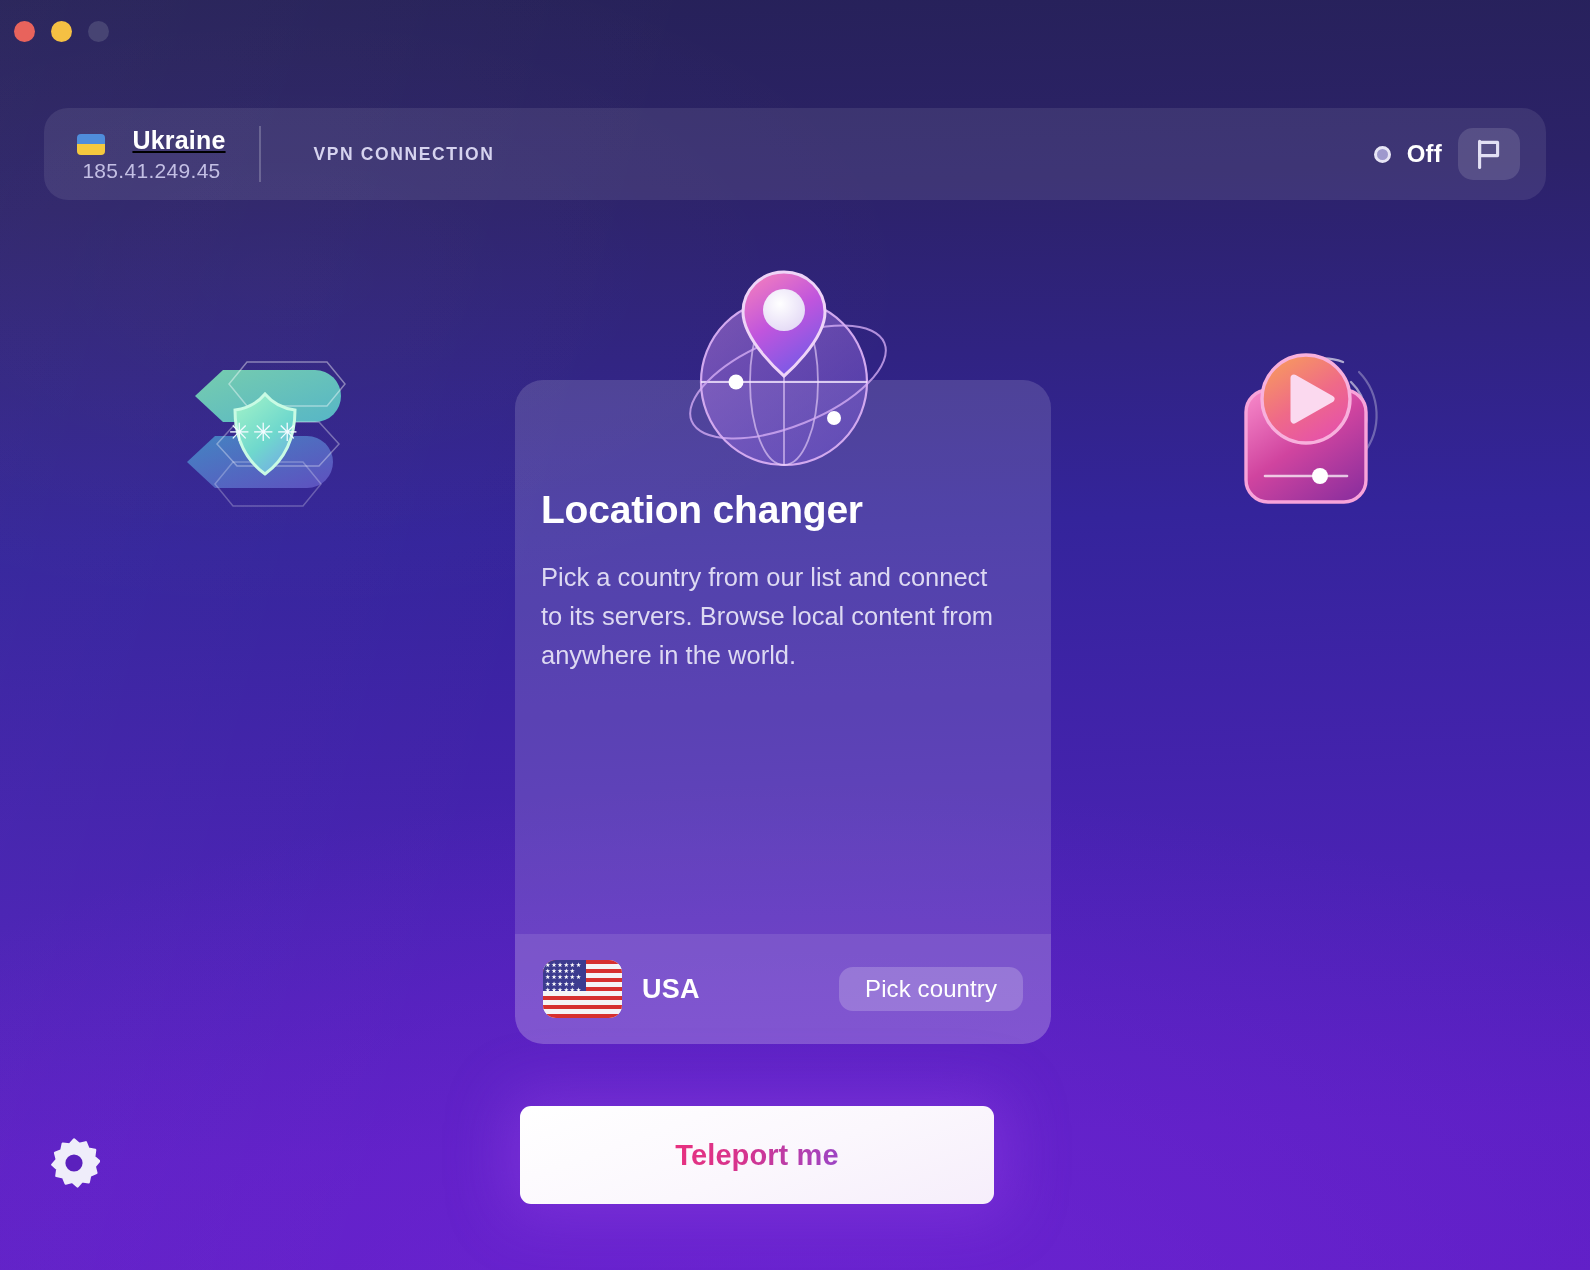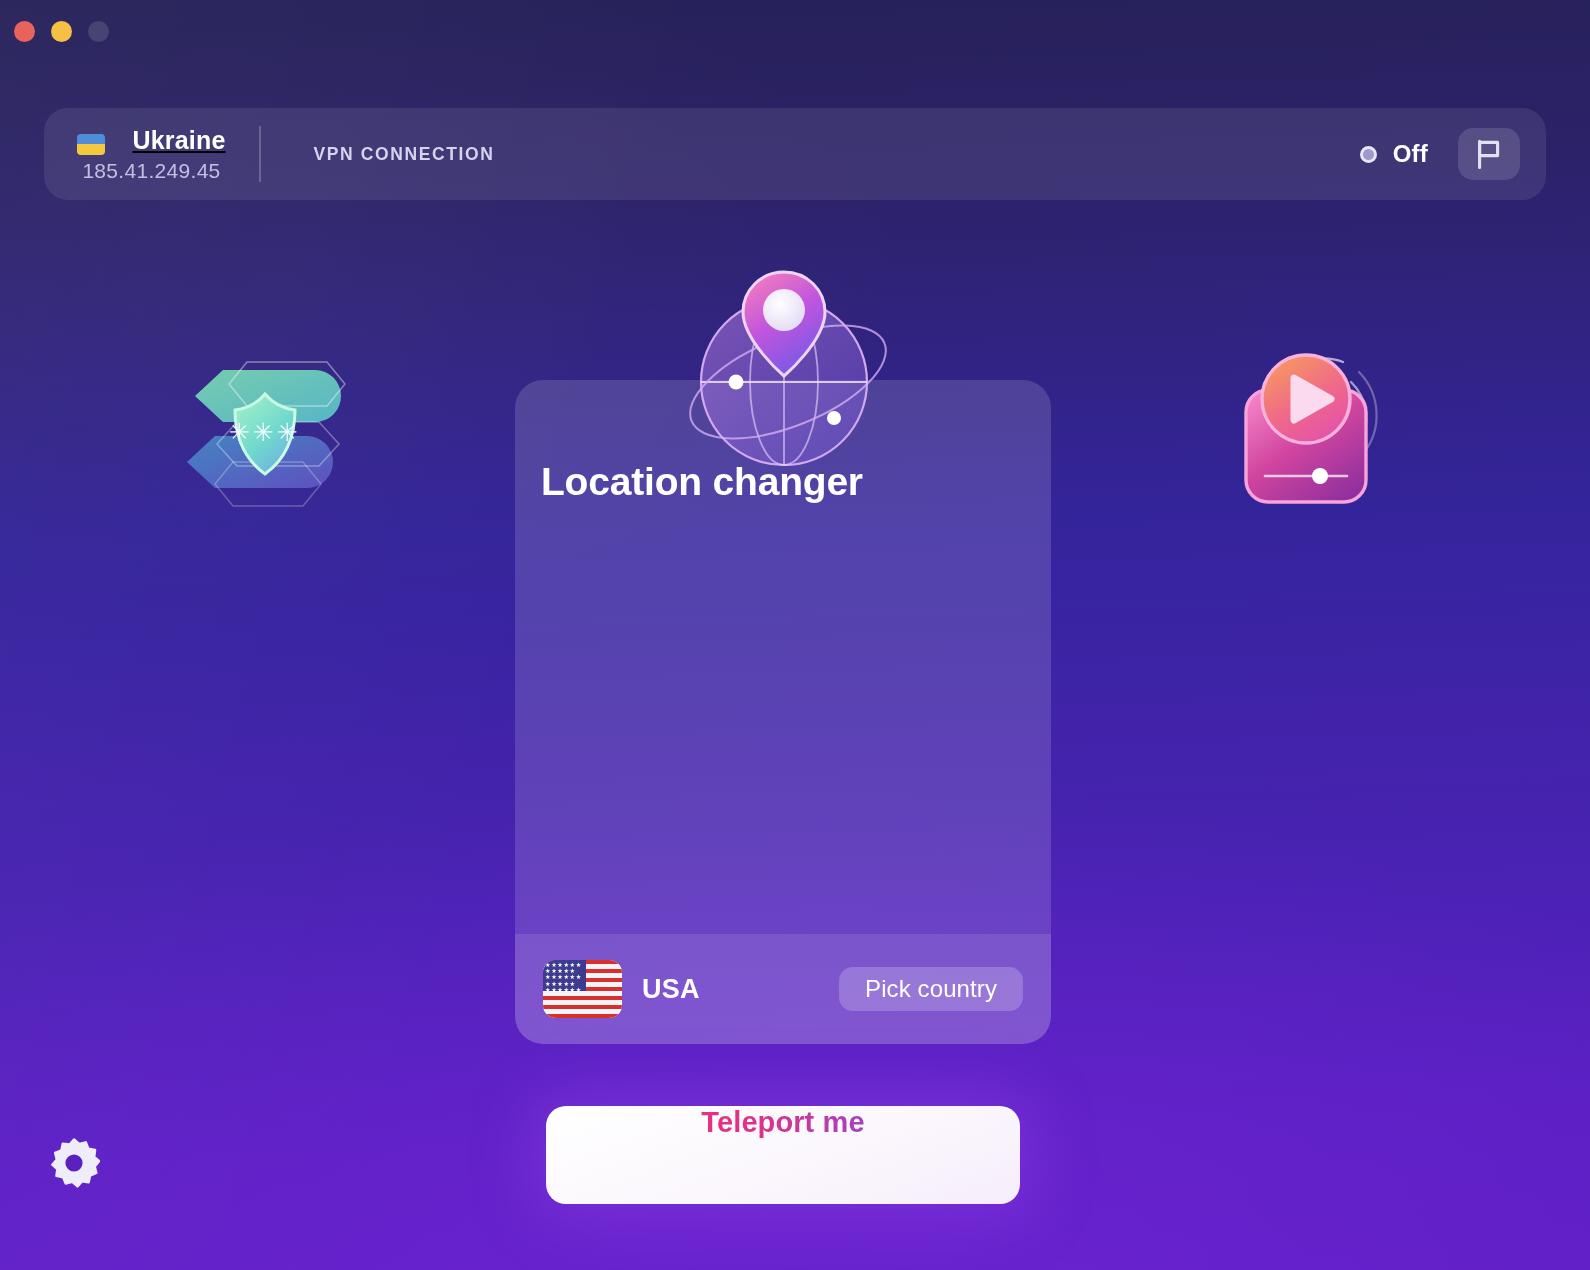--- a/index.html
+++ b/index.html
@@ -110,21 +110,20 @@
     padding-right: 26px;
   }
   .status-ring {
     width: 17px; height: 17px; border-radius: 50%;
     background: #9e99cd;
     border: 3.5px solid #e7e5f5;
     box-shadow: 0 0 0 1px rgba(0,0,0,0.04);
   }
   .status-text {
     font-size: 24px; font-weight: bold; color: #ffffff; letter-spacing: 0.2px;
-    margin-right: 14px;
   }
   .flag-btn {
     width: 62px; height: 52px; border-radius: 15px;
     background: rgba(255,255,255,0.13);
     display: flex; align-items: center; justify-content: center;
     border: none; cursor: pointer;
   }
 
   
   .card {
@@ -147,21 +146,21 @@
   .card-body { flex: 1; padding: 0 24px; }
   .card.side .card-body  { padding: 0 26px; }
   .card.center .card-body { padding: 0 26px; }
 
   .card-title {
     color: #ffffff;
     font-weight: bold;
     letter-spacing: -0.2px;
   }
   .card.side .card-title   { font-size: 30px; margin-top: 120px; }
-  .card.center .card-title { font-size: 39px; margin-top: 80px; }
+  .card.center .card-title { font-size: 39px; margin-top: 108px; }
 
   .card-desc {
     color: #cfcbe9;
     line-height: 1.53;
   }
   .card.side .card-desc   { font-size: 20.5px; margin-top: 26px; max-width: 375px; }
   .card.center .card-desc { font-size: 25.5px; margin-top: 26px; max-width: 460px; color: #ddd9f2; }
 
   .card-footer {
     background: rgba(255,255,255,0.10);
@@ -228,27 +227,27 @@
 
   
   .card-icon { position: absolute; z-index: 15; pointer-events: none; }
   .icon-secure    { left: 177px;  top: 358px;  width: 176px; height: 152px; }
   .icon-globe     { left: 662px;  top: 248px;  width: 244px; height: 244px; }
   .icon-streaming { left: 1227px; top: 342px;  width: 158px; height: 170px; }
 
   
   .teleport {
     position: absolute;
-    left: 546px; top: 1106px;
+    left: 520px; top: 1106px;
     width: 474px; height: 98px;
-    border-radius: 20px;
+    border-radius: 11px;
     background: linear-gradient(160deg, #ffffff 0%, #fbf7fd 55%, #f6eefb 100%);
     border: none;
     cursor: pointer;
-    display: flex; justify-content: center;
+    display: flex; align-items: center; justify-content: center;
     box-shadow: 0 0 58px 14px rgba(158,72,236,0.34);
     z-index: 20;
   }
   .teleport-text {
     font-size: 29px;
     font-weight: bold;
     letter-spacing: 0.1px;
     background: linear-gradient(100deg, #e8317f 0%, #d6348e 42%, #9b45c6 100%);
     -webkit-background-clip: text;
     background-clip: text;
@@ -334,20 +333,21 @@
       <path d="M88 36 C78 48 66 51 58 52 C58 78 66 100 88 116 C110 100 118 78 118 52 C110 51 98 48 88 36 Z" fill="url(#shieldG)" stroke="#c9fbe4" stroke-width="3"></path>
       <g fill="#f2fbff">
         <text x="88" y="83" font-size="25" text-anchor="middle" font-family="DejaVu Sans, sans-serif" letter-spacing="3">✳✳✳</text>
       </g>
     </svg>
   </div>
 
   <div class="card center">
     <div class="card-body">
       <div class="card-title">Location changer</div>
+      <div class="card-desc">Pick a country from our list and connect to its servers. Browse local content from anywhere in the world.</div>
     </div>
     <div class="card-footer">
       <span class="flag-usa">
         <span class="usa-stripes"></span>
         <span class="usa-canton"></span>
         <span class="usa-stars">★★★★★★<br>★★★★★<br>★★★★★★<br>★★★★★<br>★★★★★★</span>
       </span>
       <span class="footer-label">USA</span>
       <button class="pick-btn">Pick country</button>
     </div>

